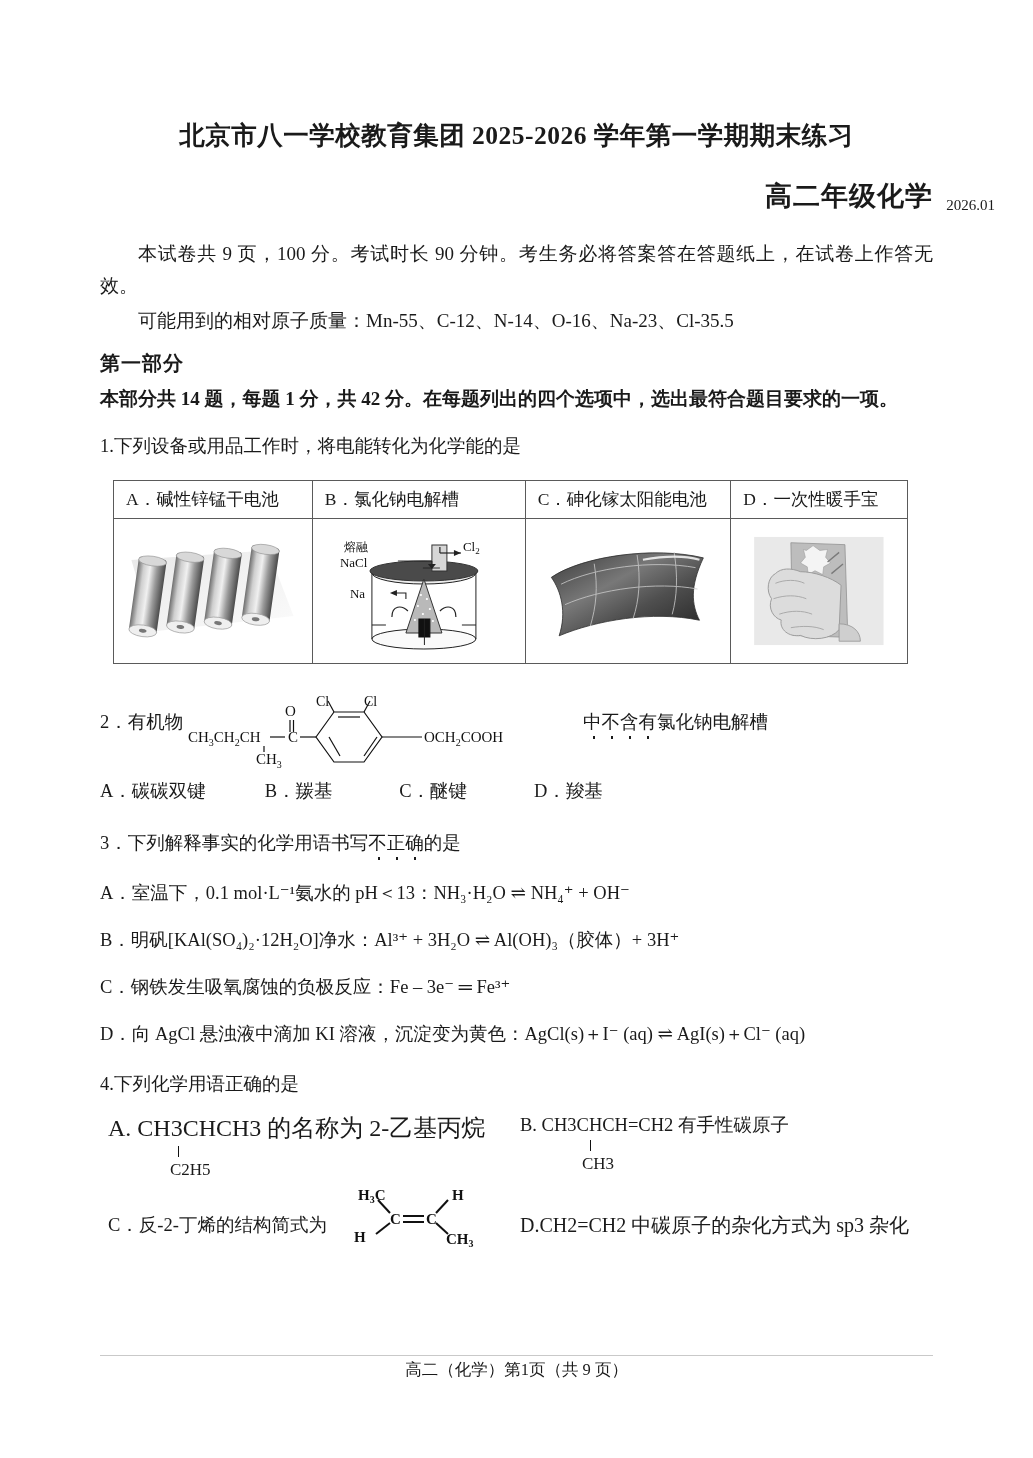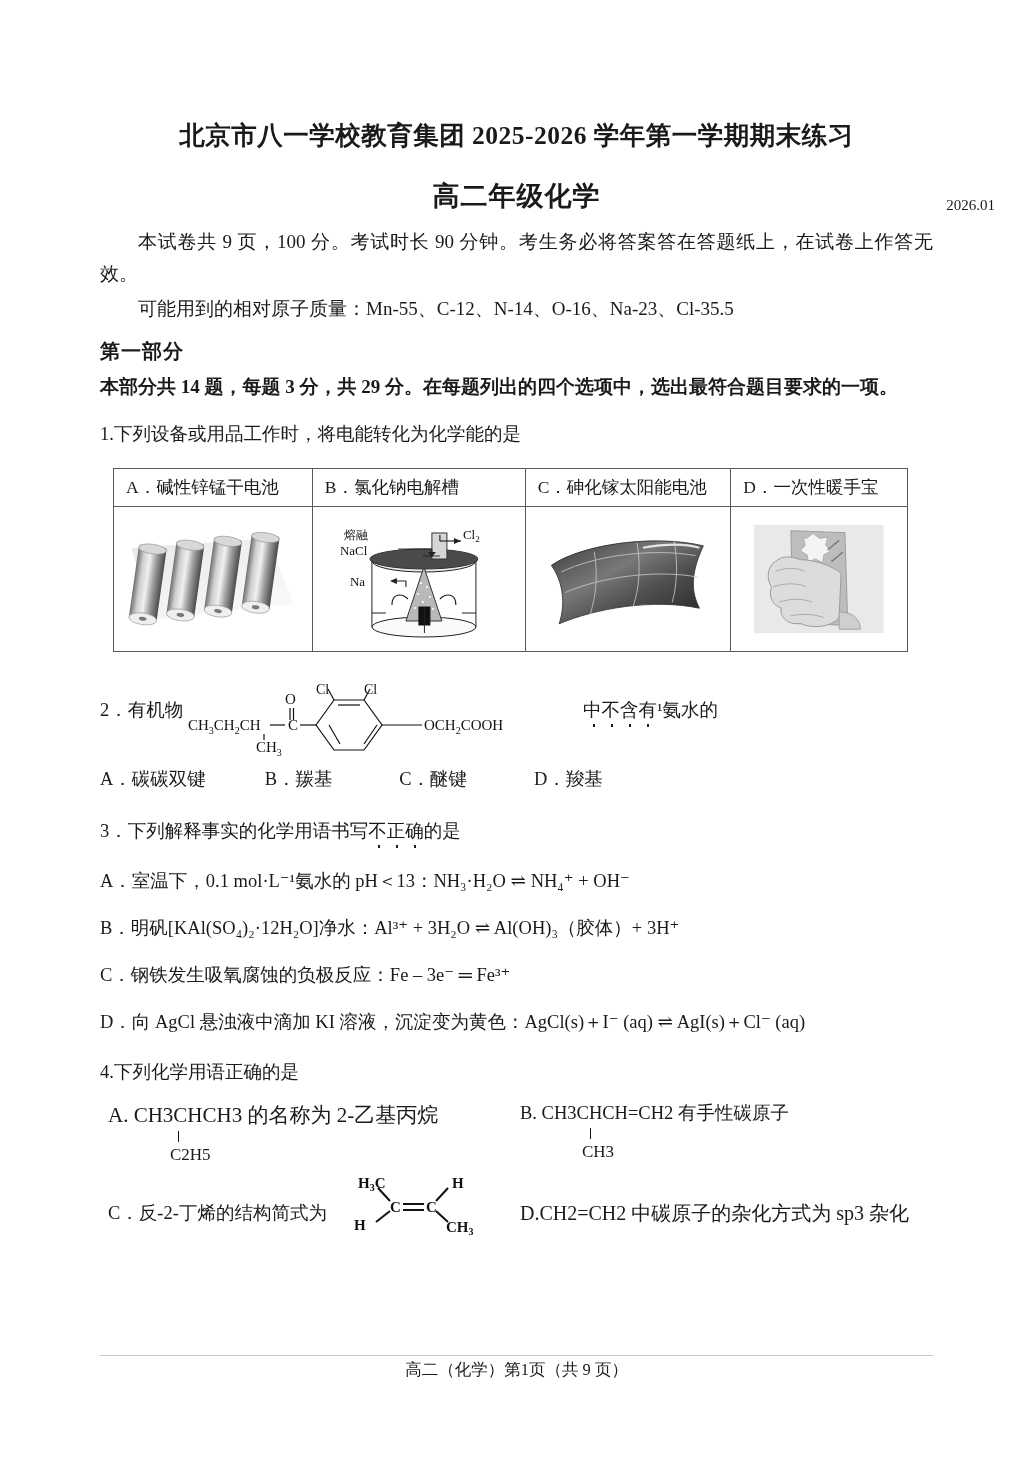--- a/index.html
+++ b/index.html
@@ -20,21 +20,21 @@
     text-align: center;
     font-size: 25.5px;
     font-weight: bold;
     letter-spacing: 0.5px;
     margin: 0;
     padding-top: 121px;
     line-height: 1.2;
   }
   .subtitle-row {
     position: relative;
-    text-align: center;
+    text-align: right;
     margin-top: 26px;
     height: 40px;
   }
   .doc-subtitle {
     font-size: 27px;
     font-weight: bold;
     letter-spacing: 1px;
   }
   .doc-date {
     position: absolute;
@@ -58,21 +58,21 @@
     display: inline-block;
     border-bottom: 1.3px solid #1a1a1a;
     height: 20px;
   }
   .line-class { width: 152px; margin-right: 26px; }
   .line-name  { width: 176px; margin-right: 22px; }
   .line-id    { width: 190px; }
 
   
   .instr {
-    margin-top: 8px;
+    margin-top: 20px;
     font-size: 19px;
     line-height: 1.72;
     text-align: justify;
   }
   .indent { text-indent: 2em; }
 
   .part-title {
     text-align: left;
     font-size: 20px;
     font-weight: bold;
@@ -159,21 +159,21 @@
   <div class="subtitle-row">
     <span class="doc-subtitle">高二年级化学</span>
     <span class="doc-date">2026.01</span>
   </div>
 
 
   <div class="instr indent">本试卷共 9 页，100 分。考试时长 90 分钟。考生务必将答案答在答题纸上，在试卷上作答无效。</div>
   <div class="instr indent" style="margin-top:2px">可能用到的相对原子质量：Mn-55、C-12、N-14、O-16、Na-23、Cl-35.5</div>
 
   <div class="part-title">第一部分</div>
-  <div class="part-desc">本部分共 14 题，每题 3 分，共 29 分。在每题列出的四个选项中，选出最符合题目要求的一项。</div>
+  <div class="part-desc">本部分共 14 题，每题 1 分，共 42 分。在每题列出的四个选项中，选出最符合题目要求的一项。</div>
 
   <div class="q-stem">1.下列设备或用品工作时，将电能转化为化学能的是</div>
 
   <table class="opt-table">
     <tbody>
         <tr>
       <td class="hd" style="width:205px">A．碱性锌锰干电池</td>
       <td class="hd" style="width:225px">B．氯化钠电解槽</td>
       <td class="hd" style="width:210px">C．砷化镓太阳能电池</td>
       <td class="hd" style="width:182px">D．一次性暖手宝</td>
@@ -349,21 +349,21 @@
         <path d="M150 29 L172 29"></path>
         <path d="M189 49 L176 68"></path>
         <path d="M150 69 L172 69" stroke-width="0"></path>
         <path d="M152 68 L141 49"></path>
 
         <path d="M146 24 L140 13"></path>
         <path d="M176 24 L182 13"></path>
 
         <path d="M194 49 L234 49"></path>
       </g>
-    </svg><span class="dotted"><span>中</span><span>不含有</span></span><span>¹氨水的</span>
+    </svg><span class="dotted"><span>中</span><span>不含有</span></span><span>氯化钠电解槽</span>
   </div>
 
   <div class="q-opts" style="margin-top:6px">
     <span class="opt-inline" style="width:160px">A．碳碳双键</span>
     <span class="opt-inline" style="width:130px">B．羰基</span>
     <span class="opt-inline" style="width:130px">C．醚键</span>
     <span class="opt-inline">D．羧基</span>
   </div>
 
   <div class="q-stem" style="margin-top:26px">
@@ -372,21 +372,21 @@
 
   <div class="q-opts" style="margin-top:22px">A．室温下，0.1 mol·L⁻¹氨水的 pH＜13：NH₃·H₂O ⇌ NH₄⁺ + OH⁻</div>
   <div class="q-opts" style="margin-top:22px">B．明矾[KAl(SO₄)₂·12H₂O]净水：Al³⁺ + 3H₂O ⇌ Al(OH)₃（胶体）+ 3H⁺</div>
   <div class="q-opts" style="margin-top:22px">C．钢铁发生吸氧腐蚀的负极反应：Fe – 3e⁻ ═ Fe³⁺</div>
   <div class="q-opts" style="margin-top:22px">D．向 AgCl 悬浊液中滴加 KI 溶液，沉淀变为黄色：AgCl(s)＋I⁻ (aq) ⇌ AgI(s)＋Cl⁻ (aq)</div>
 
   <div class="q-stem" style="margin-top:24px">4.下列化学用语正确的是</div>
 
   <div style="margin-top:16px; position:relative; height:56px;">
     <div style="position:absolute; left:8px; top:0;">
-      <div class="struct-line" style="font-size:21px">
+      <div class="struct-line" style="font-size:24px">
         <span>A. CH3CHCH3 的名称为 2-乙基丙烷</span>
       </div>
       <div class="struct-line" style="font-size:17px; padding-left:62px; margin-top:2px;">
         <span style="display:inline-block; border-left:1.2px solid #111; height:11px; margin-left:8px;"></span>
         <div>C2H5</div>
       </div>
     </div>
     <div style="position:absolute; left:420px; top:0;">
       <div class="struct-line" style="font-size:18.5px">
         <span>B. CH3CHCH=CH2 有手性碳原子</span>

